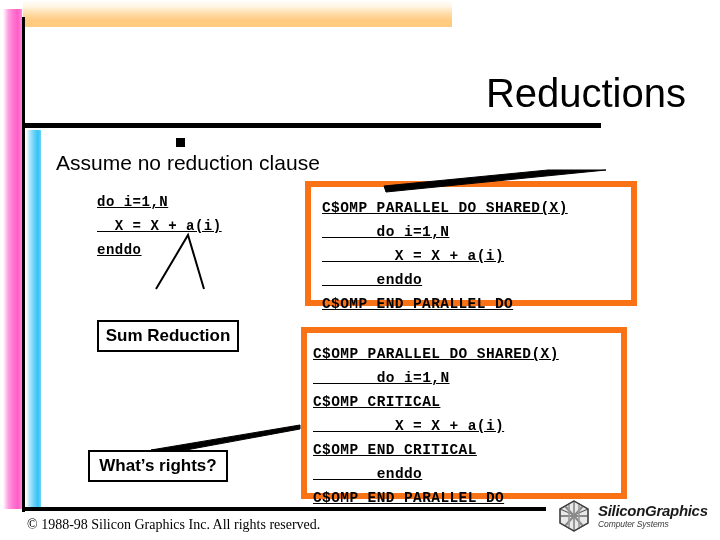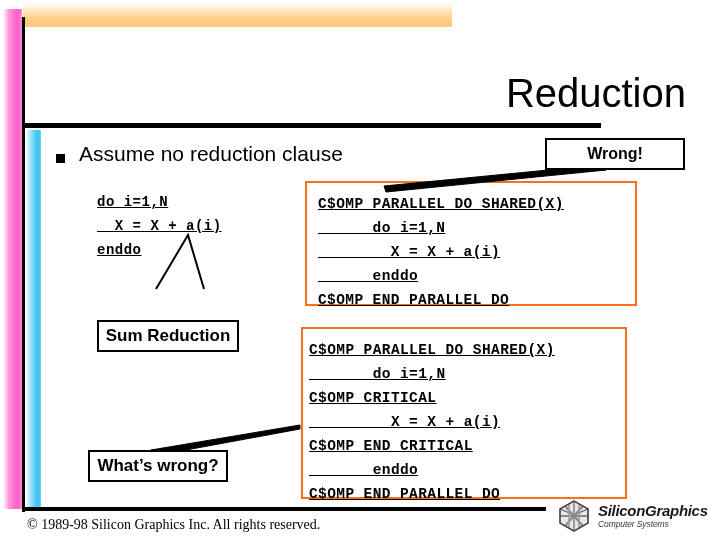--- a/index.html
+++ b/index.html
@@ -73,21 +73,22 @@
     color: #000000;
     font-family: "Liberation Sans", sans-serif;
     letter-spacing: 0px;
   }
 
   
   .bullet-row {
     position: absolute;
     left: 56px; top: 141px;
     display: flex;
-    align-items: flex-end;
+    align-items: center;
+    flex-direction: column;
   }
   .bullet-mark {
     width: 9px; height: 9px;
     background: #000000;
     display: inline-block;
     margin-right: 14px;
     position: relative;
     top: -3px;
   }
   .bullet-text {
@@ -108,21 +109,21 @@
   .code-left {
     position: absolute;
     left: 97px; top: 190px;
     font-size: 14px;
     line-height: 24px;
     letter-spacing: 0.5px;
   }
 
   .codebox {
     position: absolute;
-    border: 2px solid #f97316;
+    border: 6px solid #f97316;
     background: #ffffff;
     box-sizing: border-box;
   }
   .codebox .code {
     font-size: 14.5px;
     line-height: 24px;
     letter-spacing: 0.4px;
   }
 
   #codebox-top {
@@ -225,21 +226,21 @@
 
 <div class="slide">
 
   <div class="top-bar-fix"></div>
   <div class="stripe-pink"></div>
   <div class="stripe-cyan"></div>
   <div class="vline"></div>
   <div class="title-rule"></div>
   <div class="footer-rule"></div>
 
-  <div class="title">Reduction</div>
+  <div class="title">Reductions</div>
 
   <div class="bullet-row">
     <span class="bullet-mark"></span>
     <span class="bullet-text">Assume no reduction clause</span>
   </div>
 
   <div class="code code-left">do i=1,N
   X = X + a(i)
 enddo</div>
 
@@ -263,25 +264,24 @@
   <div class="codebox" id="codebox-bottom">
     <div class="code">C$OMP PARALLEL DO SHARED(X)
        do i=1,N
 C$OMP CRITICAL
          X = X + a(i)
 C$OMP END CRITICAL
        enddo
 C$OMP END PARALLEL DO</div>
   </div>
 
-  <div class="callout" id="callout-wrong">Wrong!</div>
   <div class="callout" id="callout-sum">Sum Reduction</div>
-  <div class="callout" id="callout-whats-wrong">What’s wrong?</div>
-
-  <div class="copyright">© 1989-98 Silicon Graphics Inc. All rights reserved.</div>
+  <div class="callout" id="callout-whats-wrong">What’s rights?</div>
+
+  <div class="copyright">© 1988-98 Silicon Graphics Inc. All rights reserved.</div>
 
   <div class="sgi-logo">
     <svg class="sgi-cube" viewBox="0 0 36 36">
       <g stroke="#4d4d4d" stroke-width="1.1" fill="none">
         <polygon points="18,3 32,11 32,25 18,33 4,25 4,11" fill="#e8e8e8" stroke="#6b6b6b"></polygon>
         <path d="M18,3 L18,17 L4,11 M18,17 L32,11 M18,17 L18,33" stroke="#5a5a5a"></path>
         <path d="M9,8 L27,28 M27,8 L9,28 M4,18 L32,18" stroke="#8a8a8a" stroke-width="2.2"></path>
         <path d="M13,5 L13,31 M23,5 L23,31" stroke="#9a9a9a" stroke-width="1.6"></path>
         <polygon points="18,3 32,11 32,25 18,33 4,25 4,11" fill="none" stroke="#3d3d3d" stroke-width="1.3"></polygon>
       </g>

